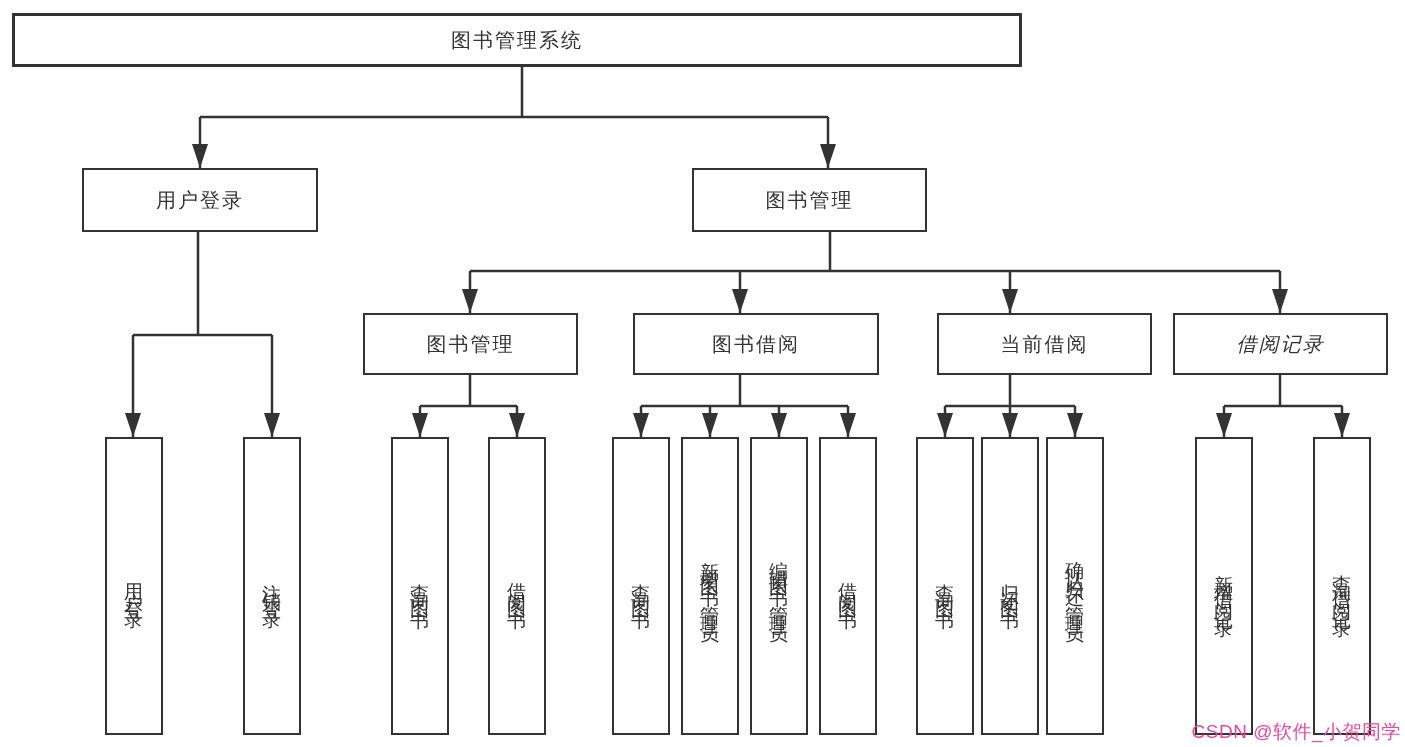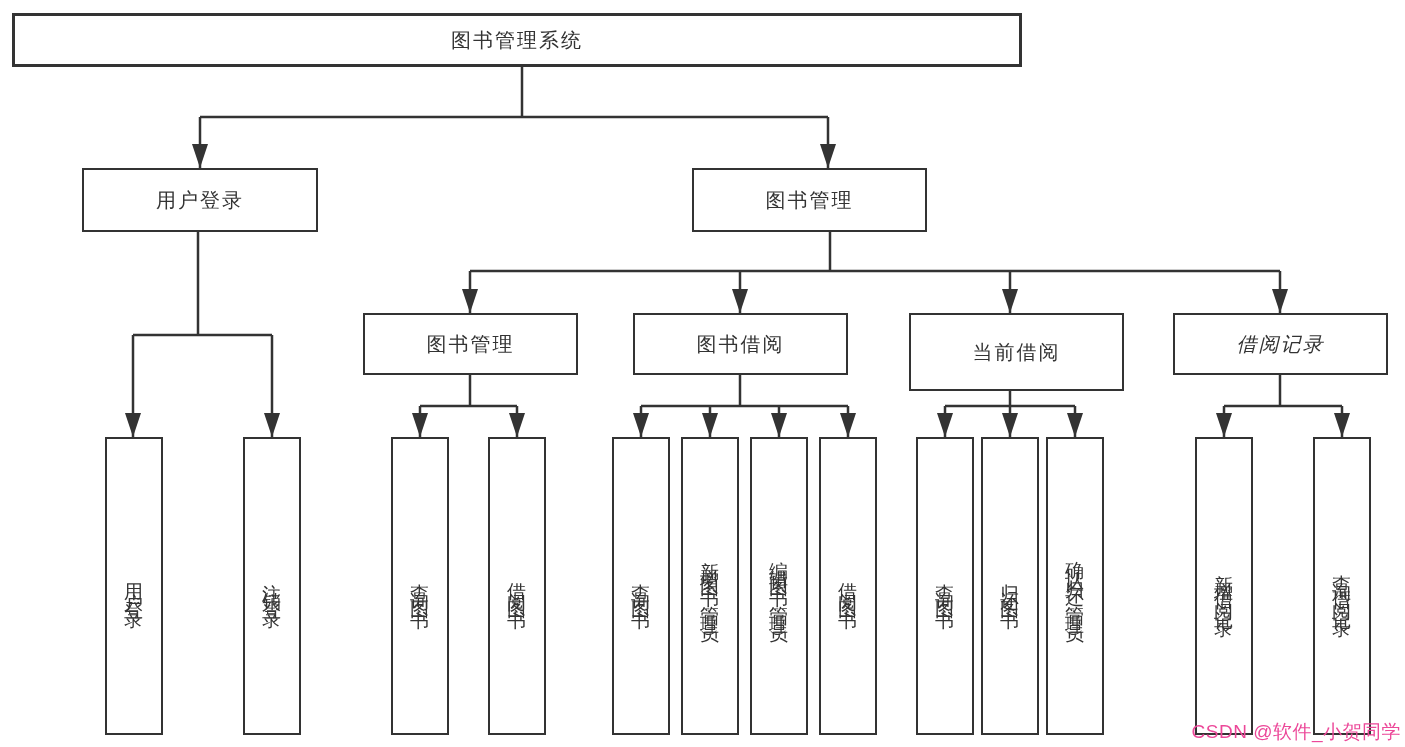--- a/index.html
+++ b/index.html
@@ -130,24 +130,24 @@
   <div class="hnode" style="left:82px; top:168px; width:236px; height:64px; border-width:2.5px;">
     <span>用户登录</span>
   </div>
   <div class="hnode" style="left:692px; top:168px; width:235px; height:64px; border-width:2.5px;">
     <span>图书管理</span>
   </div>
 
   <div class="hnode" style="left:363px; top:313px; width:215px; height:62px; border-width:2.5px;">
     <span>图书管理</span>
   </div>
-  <div class="hnode" style="left:633px; top:313px; width:215px; height:62px; border-width:2.5px;">
+  <div class="hnode" style="left:633px; top:313px; width:246px; height:62px; border-width:2.5px;">
     <span>图书借阅</span>
   </div>
-  <div class="hnode" style="left:909px; top:313px; width:215px; height:78px; border-width:2.5px;">
+  <div class="hnode" style="left:937px; top:313px; width:215px; height:62px; border-width:2.5px;">
     <span>当前借阅</span>
   </div>
   <div class="hnode" style="left:1173px; top:313px; width:215px; height:62px; border-width:2.5px;font-style:italic;">
     <span>借阅记录</span>
   </div>
 
   <div class="vnode" style="left:105px;">
     <span>用户登录</span>
   </div>
   <div class="vnode" style="left:243px;">

